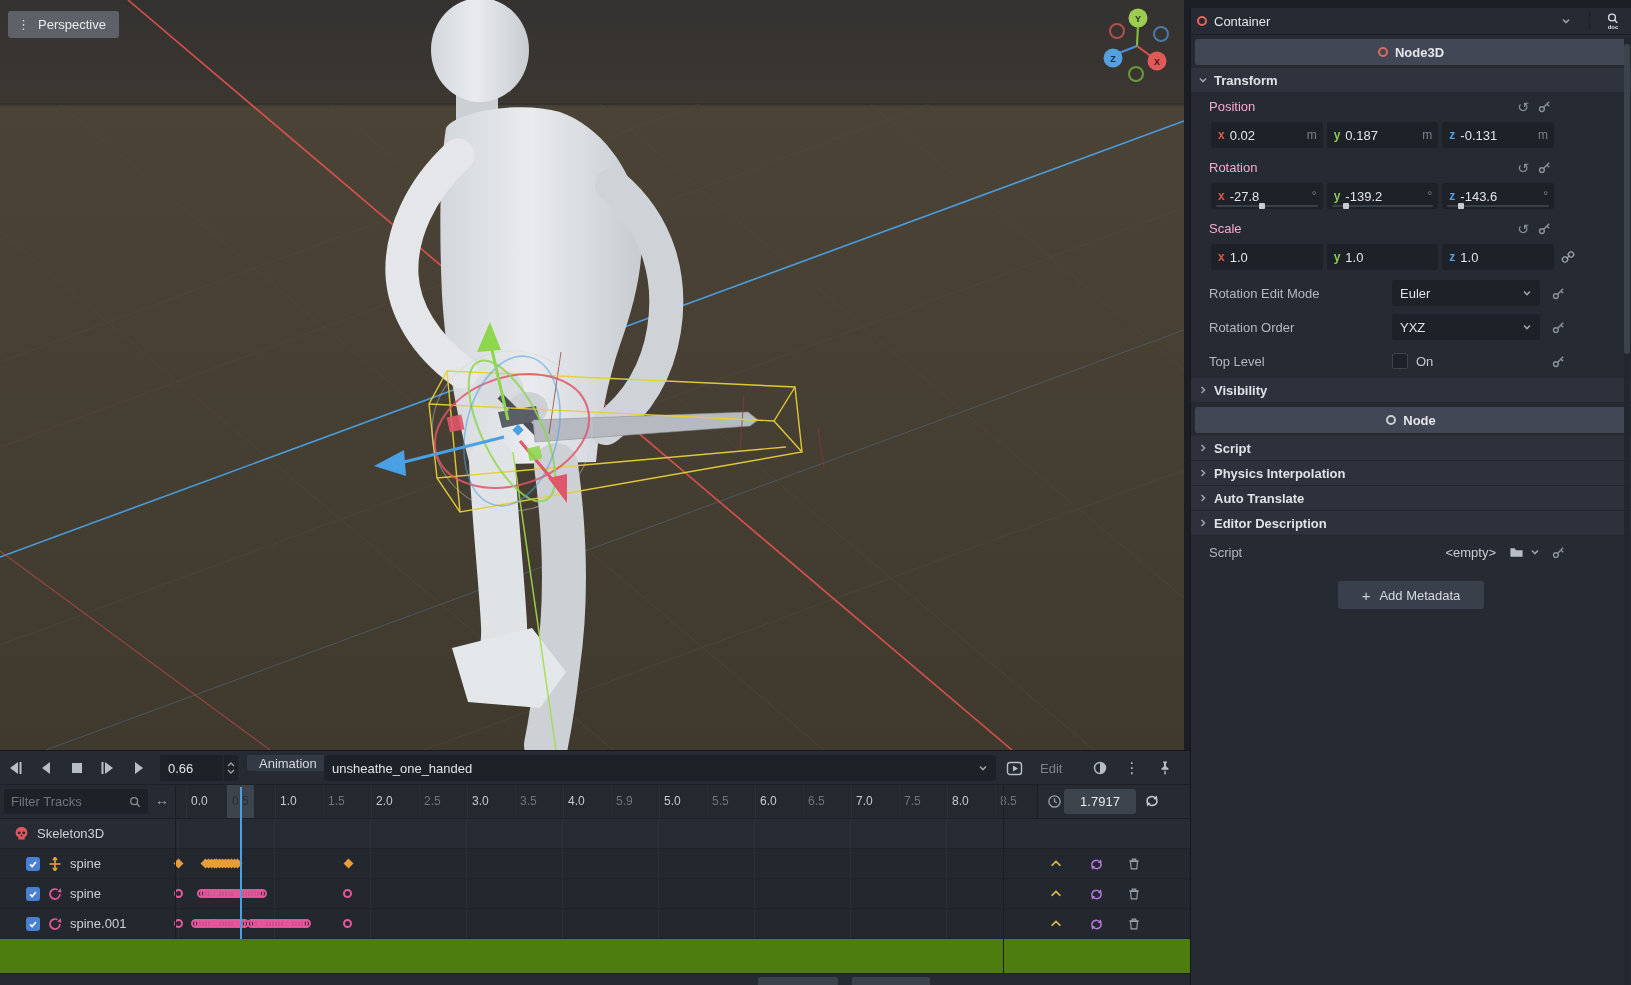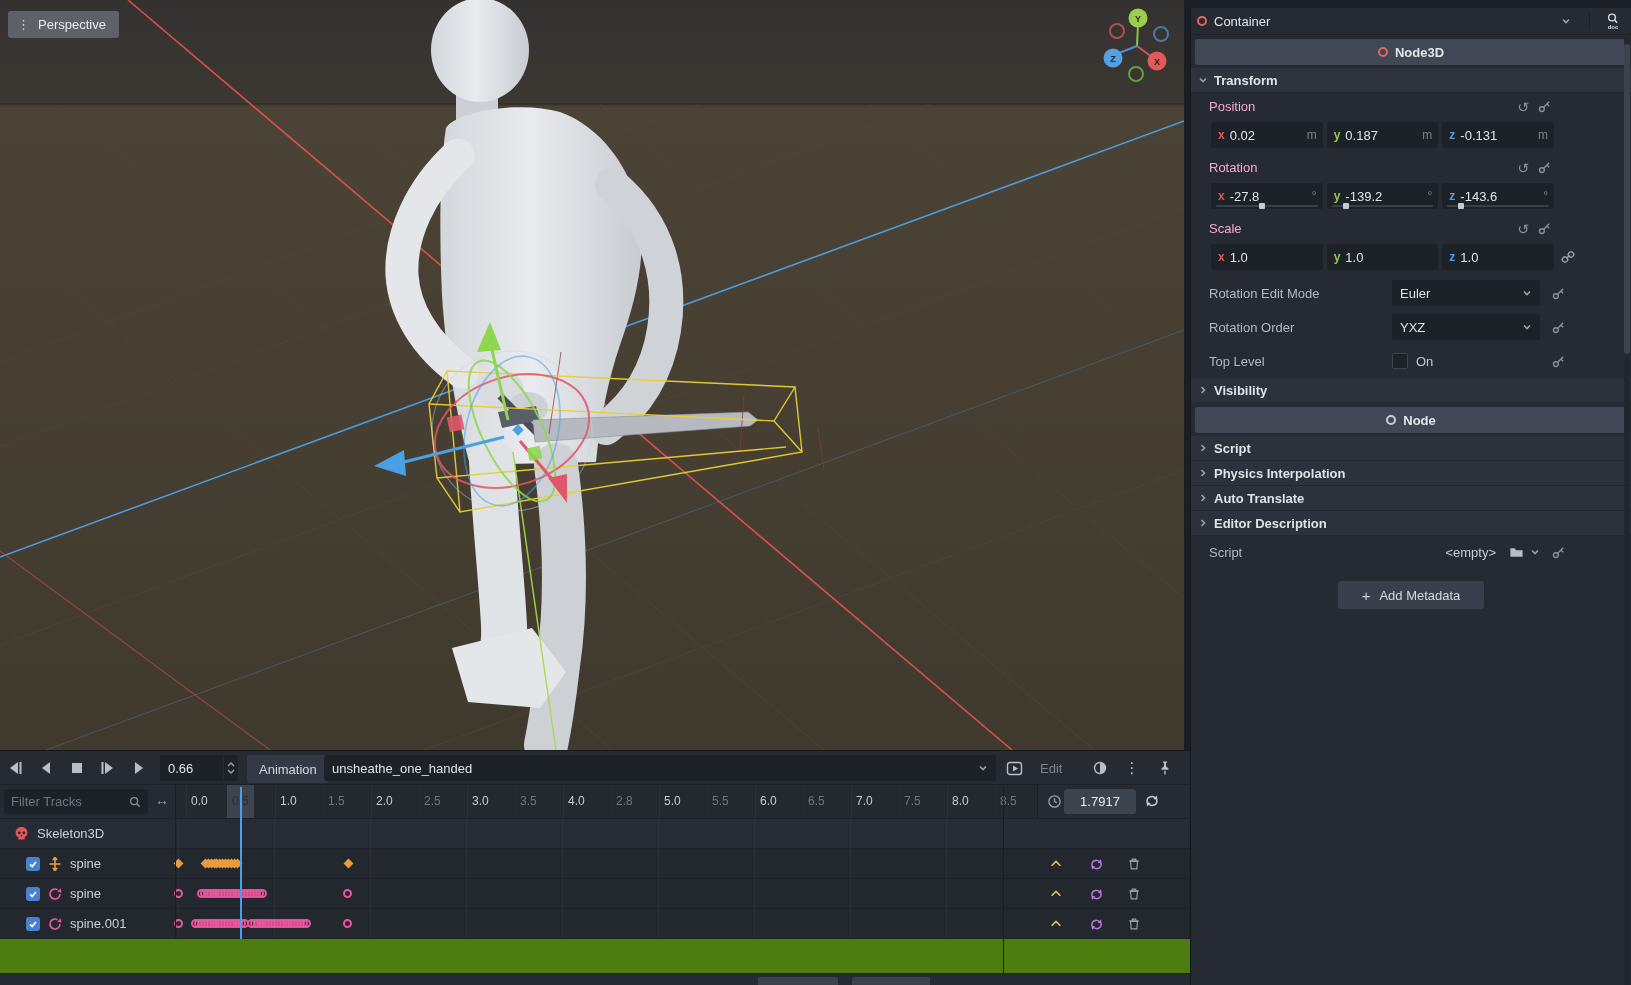--- a/index.html
+++ b/index.html
@@ -59,21 +59,21 @@
   .insp-scroll{position:absolute;right:1px;top:30px;width:6px;height:950px;background:#22262e}
   .insp-scroll .thumb{position:absolute;left:0;top:6px;width:6px;height:310px;background:#3d434d;border-radius:3px}
 
   
   #anim{position:absolute;left:0;top:750px;width:1190px;height:235px;background:#262b33;border-top:1px solid #15181d}
   .anim-toolbar{position:absolute;left:0;top:0;width:1190px;height:34px;border-bottom:1px solid #1d2127}
   .pb{position:absolute;top:4px;width:26px;height:26px;display:flex;align-items:center;justify-content:center;border-radius:3px}
   .spinbox{position:absolute;left:160px;top:4px;width:78px;height:26px;background:#1d2128;border-radius:3px;display:flex;align-items:center}
   .spinbox input{flex:1;width:50px;background:transparent;border:none;outline:none;color:#e3e5e8;font:inherit;padding-left:8px}
   .spin-arrows{width:15px;height:100%;border-left:1px solid #262b33;display:flex;flex-direction:column;align-items:center;justify-content:center;gap:2px}
-  .anim-btn{position:absolute;left:247px;top:4px;height:28px;padding:1px 12px;background:#343a45;border-radius:3px;
+  .anim-btn{position:absolute;left:247px;top:4px;height:16px;padding:1px 12px;background:#343a45;border-radius:3px;
     display:flex;align-items:center;color:#d2d6db}
   .name-drop{position:absolute;left:324px;top:4px;width:672px;height:26px;background:#1d2128;border-radius:3px;
     display:flex;align-items:center;padding:0 8px;gap:6px}
   .name-drop .dval{flex:1;color:#e0e3e7}
   .tb-icon{position:absolute;top:5px;width:24px;height:24px;display:flex;align-items:center;justify-content:center}
   .edit-lbl{position:absolute;left:1040px;top:0;height:34px;display:flex;align-items:center;color:#7b828c}
   .anim-ruler{position:absolute;left:0;top:34px;width:1190px;height:34px;border-bottom:1px solid #1d2127}
   .ftrack-box{position:absolute;left:4px;top:4px;width:144px;height:25px;background:#1d2128;border-radius:3px;
     display:flex;align-items:center;padding:0 7px}
   .ftrack-box input{flex:1;width:90px;background:transparent;border:none;outline:none;color:#cdd2d8;font:inherit}
@@ -586,21 +586,21 @@
         <div class="rhl"></div>
       <div class="tick major" style="left: 10px;">0.0</div>
           <div class="tick minor in-highlight" style="left: 51px;">0.5</div>
           <div class="tick major" style="left: 99px;">1.0</div>
           <div class="tick minor" style="left: 147px;">1.5</div>
           <div class="tick major" style="left: 195px;">2.0</div>
           <div class="tick minor" style="left: 243px;">2.5</div>
           <div class="tick major" style="left: 291px;">3.0</div>
           <div class="tick minor" style="left: 339px;">3.5</div>
           <div class="tick major" style="left: 387px;">4.0</div>
-          <div class="tick minor" style="left: 435px;">2.8</div>
+          <div class="tick minor" style="left: 435px;">5.9</div>
           <div class="tick major" style="left: 483px;">5.0</div>
           <div class="tick minor" style="left: 531px;">5.5</div>
           <div class="tick major" style="left: 579px;">6.0</div>
           <div class="tick minor" style="left: 627px;">6.5</div>
           <div class="tick major" style="left: 675px;">7.0</div>
           <div class="tick minor" style="left: 723px;">7.5</div>
           <div class="tick major" style="left: 771px;">8.0</div>
           <div class="tick minor" style="left: 819px;">8.5</div>
         </div>
 

